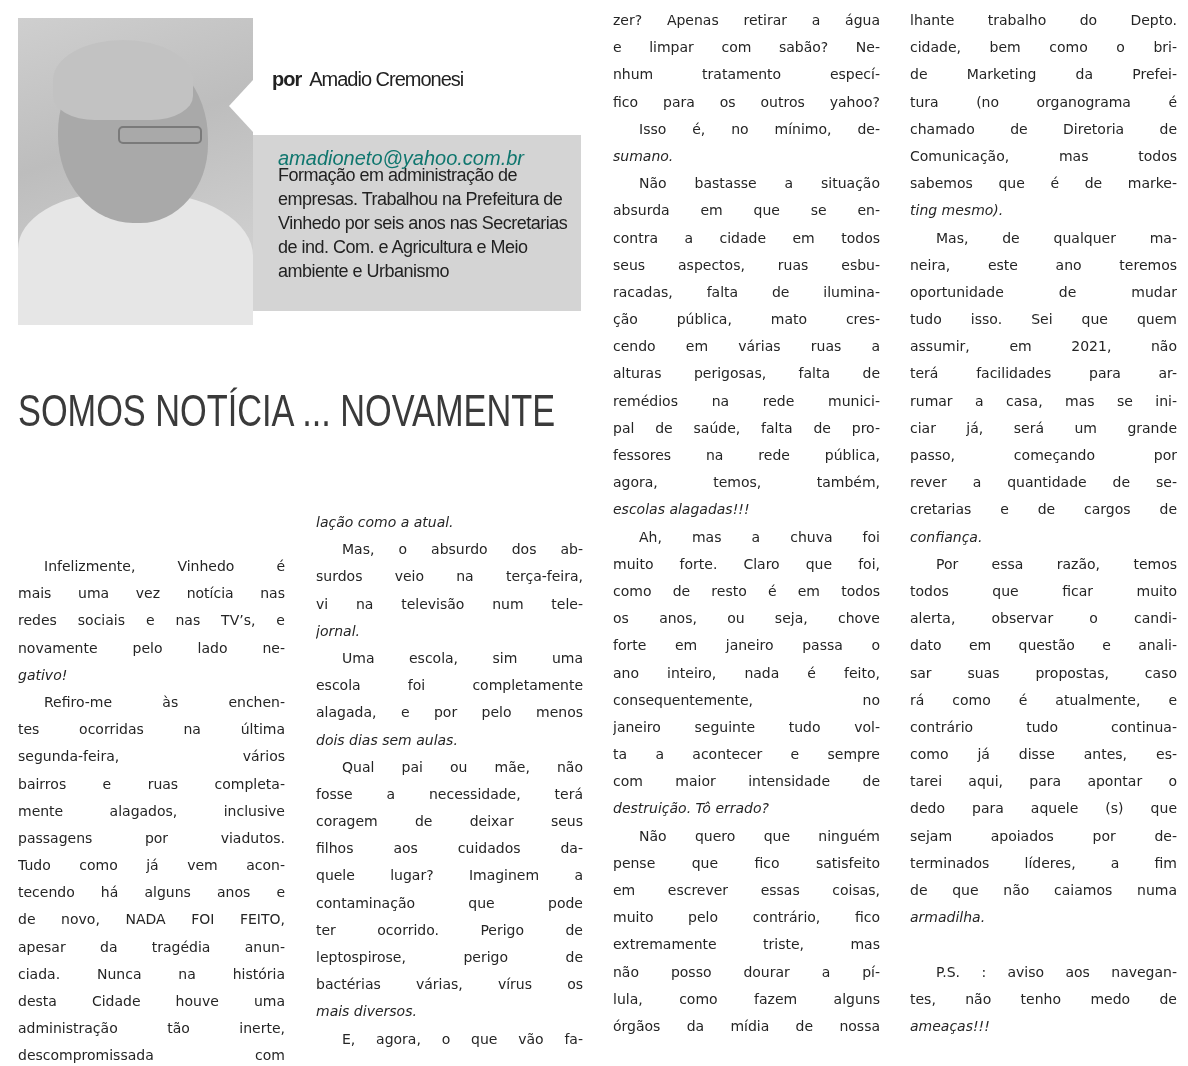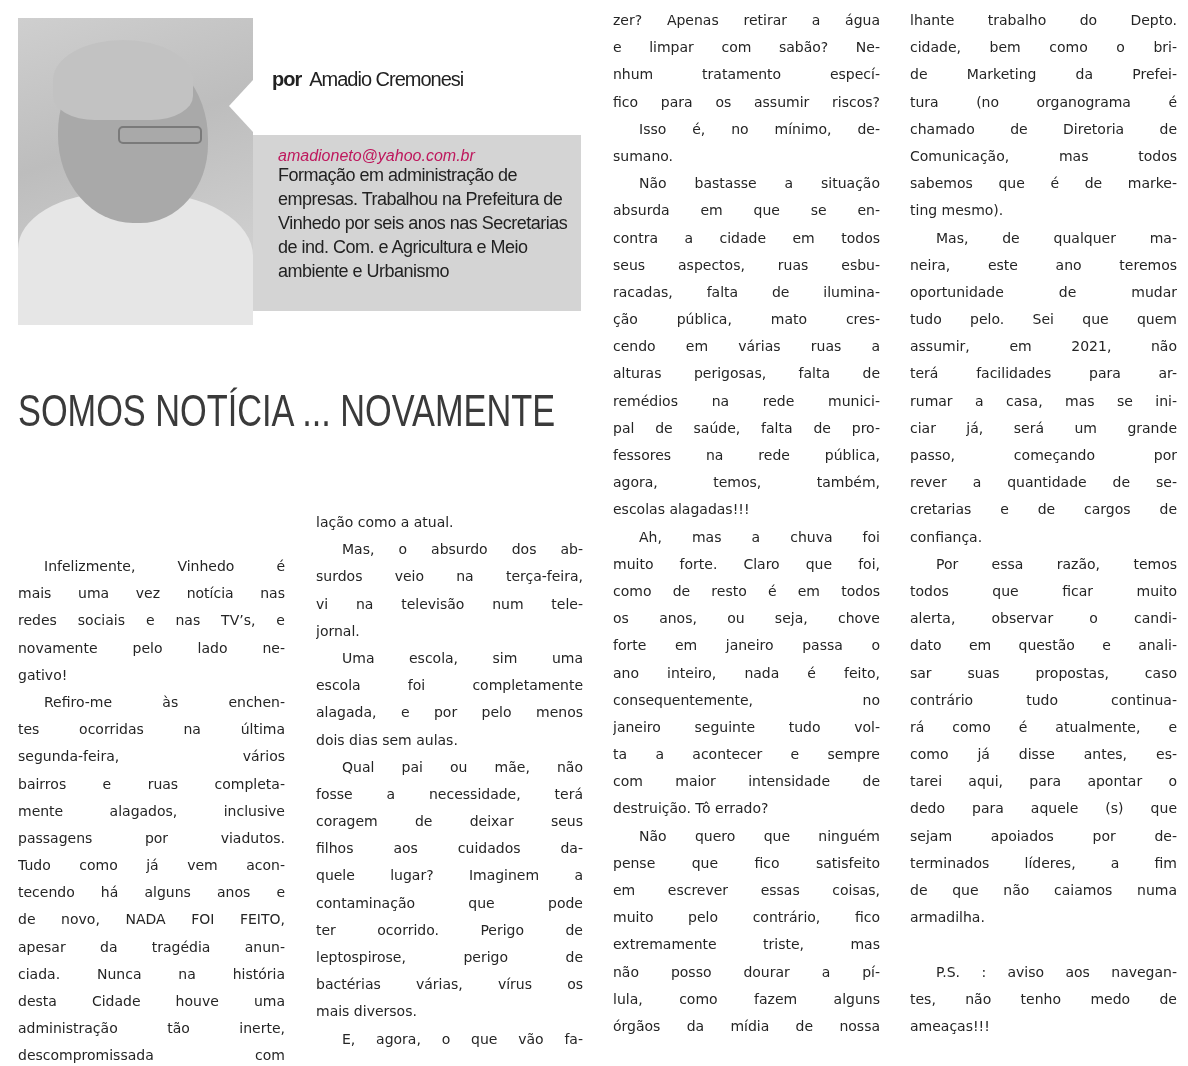--- a/index.html
+++ b/index.html
@@ -15,32 +15,32 @@
                       border:2px solid #7a7a7a; border-radius:5px; }
     .photo .shirt { position:absolute; left:0; top:175px; width:235px; height:140px;
                     border-radius:40% 45% 0 0; background:#e6e6e6; }
     .notch { position:absolute; left:229px; top:80px; width:0; height:0;
              border-top:26px solid transparent; border-bottom:26px solid transparent;
              border-right:24px solid #fff; }
     .byline { position:absolute; left:272px; top:68px; font-size:20px; letter-spacing:-1px; color:#222;
               font-family:"Liberation Sans", sans-serif; }
     .byline .por { font-weight:bold; margin-right:8px; }
     .bio { position:absolute; left:253px; top:135px; width:328px; height:176px; background:#d4d4d4; }
-    .bio .email { position:absolute; left:25px; top:12px; font-style:italic; font-size:16px; color:#be185d;
+    .bio .email { position:absolute; left:25px; top:12px; font-style:italic; font-size:20px; color:#0f766e;
                   font-family:"Liberation Sans", sans-serif; }
     .bio .desc { position:absolute; left:25px; top:28px; width:298px; font-size:18px; line-height:24px;
                  color:#222; letter-spacing:-0.5px; font-family:"Liberation Sans", sans-serif; }
     .bio .desc span { display:block; white-space:nowrap; }
     .title { position:absolute; left:18px; top:386px; font-size:44px; color:#3a3a3a;
              font-family:"Liberation Sans Narrow", "Liberation Sans", sans-serif;
              transform:scaleX(0.78); transform-origin:left top; letter-spacing:0px; white-space:nowrap; }
     .col { position:absolute; width:267px; font-size:14px; line-height:27.2px; color:#252525;
            font-family:"DejaVu Sans", sans-serif; }
     .col .ln { display:block; height:27.2px; white-space:nowrap; text-align:justify; text-align-last:justify; overflow:hidden; }
-    .col .ln.last { text-align-last:left; }
+    .col .ln.last { text-align-last:left;font-style:italic; }
     .col .ln.ind { padding-left:26px; }
     .col .ln.gap { height:27.2px; }
   </style>
 </head>
 <body>
 
 <div class="photo">
   <div class="shirt"></div>
   <div class="head"></div>
   <div class="hair"></div>
@@ -106,21 +106,21 @@
     <span class="ln">ter ocorrido. Perigo de</span>
     <span class="ln">leptospirose, perigo de</span>
     <span class="ln">bactérias várias, vírus os</span>
     <span class="ln last">mais diversos.</span>
     <span class="ln ind">E, agora, o que vão fa-</span>
   </div>
 <div class="col" id="col2" style="left:613px; top:7px;">
     <span class="ln">zer? Apenas retirar a água</span>
     <span class="ln">e limpar com sabão? Ne-</span>
     <span class="ln">nhum tratamento especí-</span>
-    <span class="ln">fico para os assumir riscos?</span>
+    <span class="ln">fico para os outros yahoo?</span>
     <span class="ln ind">Isso é, no mínimo, de-</span>
     <span class="ln last">sumano.</span>
     <span class="ln ind">Não bastasse a situação</span>
     <span class="ln">absurda em que se en-</span>
     <span class="ln">contra a cidade em todos</span>
     <span class="ln">seus aspectos, ruas esbu-</span>
     <span class="ln">racadas, falta de ilumina-</span>
     <span class="ln">ção pública, mato cres-</span>
     <span class="ln">cendo em várias ruas a</span>
     <span class="ln">alturas perigosas, falta de</span>
@@ -154,36 +154,36 @@
     <span class="ln">cidade, bem como o bri-</span>
     <span class="ln">de Marketing da Prefei-</span>
     <span class="ln">tura (no organograma é</span>
     <span class="ln">chamado de Diretoria de</span>
     <span class="ln">Comunicação, mas todos</span>
     <span class="ln">sabemos que é de marke-</span>
     <span class="ln last">ting mesmo).</span>
     <span class="ln ind">Mas, de qualquer ma-</span>
     <span class="ln">neira, este ano teremos</span>
     <span class="ln">oportunidade de mudar</span>
-    <span class="ln">tudo pelo. Sei que quem</span>
+    <span class="ln">tudo isso. Sei que quem</span>
     <span class="ln">assumir, em 2021, não</span>
     <span class="ln">terá facilidades para ar-</span>
     <span class="ln">rumar a casa, mas se ini-</span>
     <span class="ln">ciar já, será um grande</span>
     <span class="ln">passo, começando por</span>
     <span class="ln">rever a quantidade de se-</span>
     <span class="ln">cretarias e de cargos de</span>
     <span class="ln last">confiança.</span>
     <span class="ln ind">Por essa razão, temos</span>
     <span class="ln">todos que ficar muito</span>
     <span class="ln">alerta, observar o candi-</span>
     <span class="ln">dato em questão e anali-</span>
     <span class="ln">sar suas propostas, caso</span>
+    <span class="ln">rá como é atualmente, e</span>
     <span class="ln">contrário tudo continua-</span>
-    <span class="ln">rá como é atualmente, e</span>
     <span class="ln">como já disse antes, es-</span>
     <span class="ln">tarei aqui, para apontar o</span>
     <span class="ln">dedo para aquele (s) que</span>
     <span class="ln">sejam apoiados por de-</span>
     <span class="ln">terminados líderes, a fim</span>
     <span class="ln">de que não caiamos numa</span>
     <span class="ln last">armadilha.</span>
     <span class="ln gap"></span>
     <span class="ln ind">P.S. : aviso aos navegan-</span>
     <span class="ln">tes, não tenho medo de</span>

